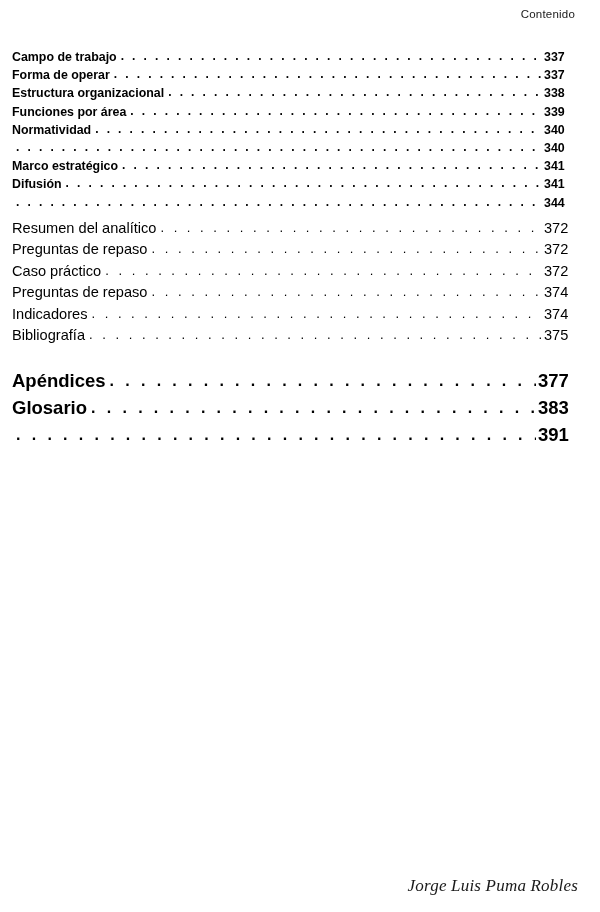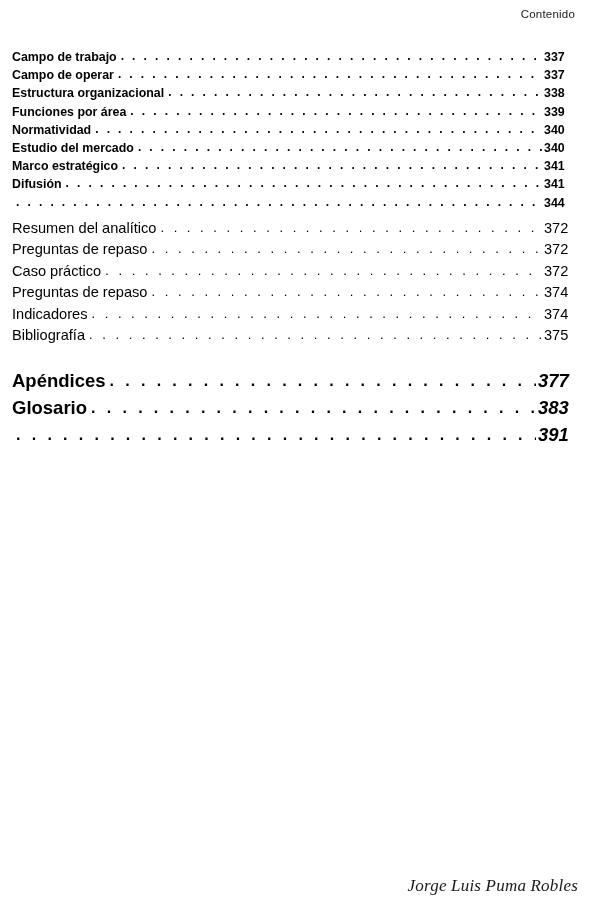--- a/index.html
+++ b/index.html
@@ -82,21 +82,21 @@
   .lvl-reg .toc-page { width: 34px; }
   .lvl-reg .toc-leader { letter-spacing: 3.0px; font-size: 13px; }
 
   
   .lvl-big {
     font-size: 18.5px;
     font-weight: bold;
     line-height: 27px;
     height: 27px;
   }
-  .lvl-big .toc-page { width: 40px; font-style: italic; }
+  .lvl-big .toc-page { width: 40px; }
   .lvl-big .toc-leader { letter-spacing: 3.4px; font-size: 16px; }
 
   .gap-sm { height: 6px; }
   .gap-lg { height: 20px; }
 
   .footer-author {
     position: absolute;
     bottom: 16px;
     right: 22px;
     font-size: 17px;
@@ -115,41 +115,40 @@
 
   <div class="toc">
 
     <div>
       <div class="toc-row lvl-bold">
         <span class="toc-label">Campo de trabajo</span>
         <span class="toc-leader">. . . . . . . . . . . . . . . . . . . . . . . . . . . . . . . . . . . . . . . . . . . . . . . . . . . . . . . . . . . . . . . . . . . . . .</span>
         <span class="toc-page">337</span>
       </div>
       <div class="toc-row lvl-bold">
-        <span class="toc-label">Campo de operar</span>
+        <span class="toc-label">Forma de operar</span>
         <span class="toc-leader">. . . . . . . . . . . . . . . . . . . . . . . . . . . . . . . . . . . . . . . . . . . . . . . . . . . . . . . . . . . . . . . . . . . . . .</span>
         <span class="toc-page">337</span>
       </div>
       <div class="toc-row lvl-bold">
         <span class="toc-label">Estructura organizacional</span>
         <span class="toc-leader">. . . . . . . . . . . . . . . . . . . . . . . . . . . . . . . . . . . . . . . . . . . . . . . . . . . . . . . . . . . . . . . . . . . . . .</span>
         <span class="toc-page">338</span>
       </div>
       <div class="toc-row lvl-bold">
         <span class="toc-label">Funciones por área</span>
         <span class="toc-leader">. . . . . . . . . . . . . . . . . . . . . . . . . . . . . . . . . . . . . . . . . . . . . . . . . . . . . . . . . . . . . . . . . . . . . .</span>
         <span class="toc-page">339</span>
       </div>
       <div class="toc-row lvl-bold">
         <span class="toc-label">Normatividad</span>
         <span class="toc-leader">. . . . . . . . . . . . . . . . . . . . . . . . . . . . . . . . . . . . . . . . . . . . . . . . . . . . . . . . . . . . . . . . . . . . . .</span>
         <span class="toc-page">340</span>
       </div>
       <div class="toc-row lvl-bold">
-        <span class="toc-label">Estudio del mercado</span>
         <span class="toc-leader">. . . . . . . . . . . . . . . . . . . . . . . . . . . . . . . . . . . . . . . . . . . . . . . . . . . . . . . . . . . . . . . . . . . . . .</span>
         <span class="toc-page">340</span>
       </div>
       <div class="toc-row lvl-bold">
         <span class="toc-label">Marco estratégico</span>
         <span class="toc-leader">. . . . . . . . . . . . . . . . . . . . . . . . . . . . . . . . . . . . . . . . . . . . . . . . . . . . . . . . . . . . . . . . . . . . . .</span>
         <span class="toc-page">341</span>
       </div>
       <div class="toc-row lvl-bold">
         <span class="toc-label">Difusión</span>

